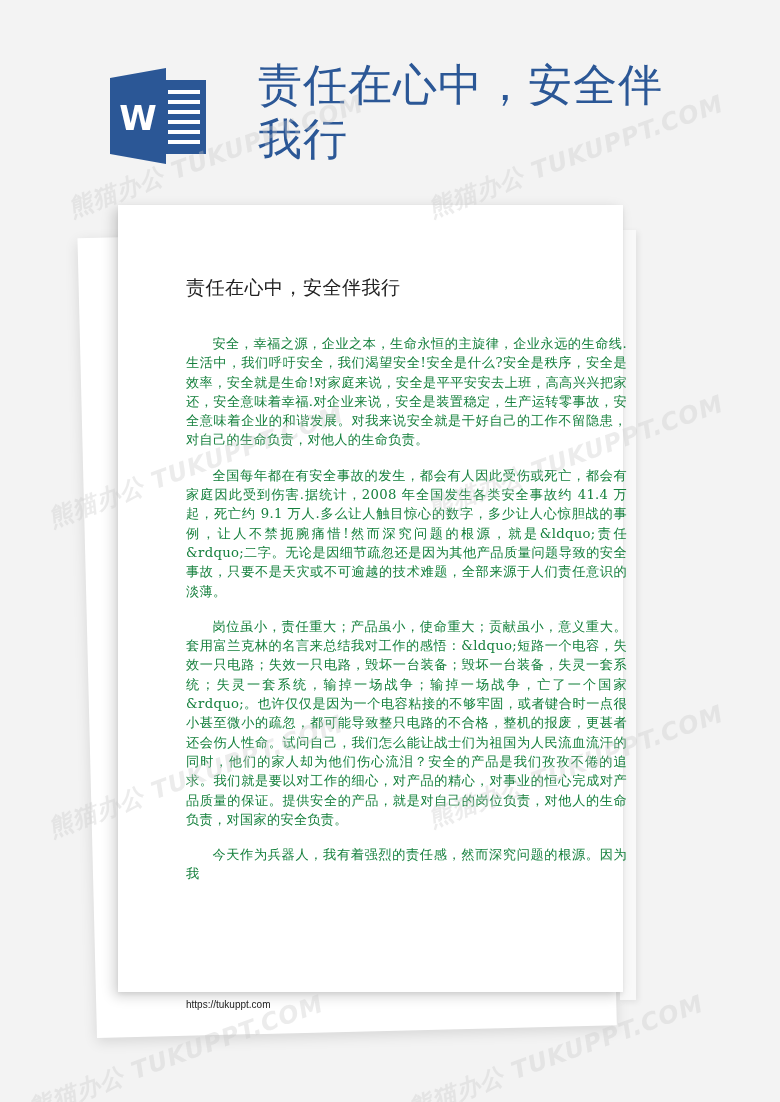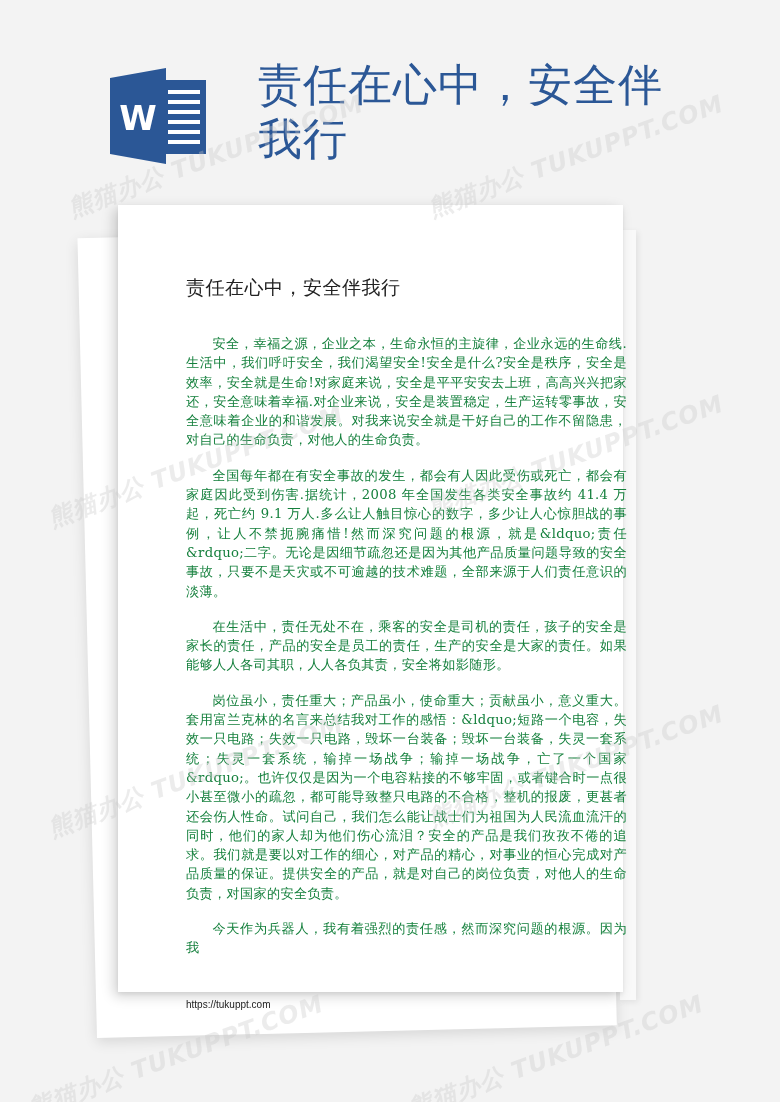--- a/index.html
+++ b/index.html
@@ -120,21 +120,20 @@
 </div>
 
 <div class="paper-back"></div>
 <div class="paper-back-right"></div>
 
 <div class="paper">
   <div class="doc-title">责任在心中，安全伴我行</div>
   <div class="doc-body">
     <p class="para">安全，幸福之源，企业之本，生命永恒的主旋律，企业永远的生命线.生活中，我们呼吁安全，我们渴望安全!安全是什么?安全是秩序，安全是效率，安全就是生命!对家庭来说，安全是平平安安去上班，高高兴兴把家还，安全意味着幸福.对企业来说，安全是装置稳定，生产运转零事故，安全意味着企业的和谐发展。对我来说安全就是干好自己的工作不留隐患，对自己的生命负责，对他人的生命负责。</p>
     <p class="para">全国每年都在有安全事故的发生，都会有人因此受伤或死亡，都会有家庭因此受到伤害.据统计，2008 年全国发生各类安全事故约 41.4 万起，死亡约 9.1 万人.多么让人触目惊心的数字，多少让人心惊胆战的事例，让人不禁扼腕痛惜!然而深究问题的根源，就是&amp;ldquo;责任&amp;rdquo;二字。无论是因细节疏忽还是因为其他产品质量问题导致的安全事故，只要不是天灾或不可逾越的技术难题，全部来源于人们责任意识的淡薄。</p>
-    <p class="para">在生活中，责任无处不在，乘客的安全是司机的责任，孩子的安全是家长的责任，产品的安全是员工的责任，生产的安全是大家的责任。如果能够人人各司其职，人人各负其责，安全将如影随形。</p>
     <p class="para">岗位虽小，责任重大；产品虽小，使命重大；贡献虽小，意义重大。套用富兰克林的名言来总结我对工作的感悟：&amp;ldquo;短路一个电容，失效一只电路；失效一只电路，毁坏一台装备；毁坏一台装备，失灵一套系统；失灵一套系统，输掉一场战争；输掉一场战争，亡了一个国家&amp;rdquo;。也许仅仅是因为一个电容粘接的不够牢固，或者键合时一点很小甚至微小的疏忽，都可能导致整只电路的不合格，整机的报废，更甚者还会伤人性命。试问自己，我们怎么能让战士们为祖国为人民流血流汗的同时，他们的家人却为他们伤心流泪？安全的产品是我们孜孜不倦的追求。我们就是要以对工作的细心，对产品的精心，对事业的恒心完成对产品质量的保证。提供安全的产品，就是对自己的岗位负责，对他人的生命负责，对国家的安全负责。</p>
     <p class="para">今天作为兵器人，我有着强烈的责任感，然而深究问题的根源。因为我</p>
   </div>
   <div class="doc-url">https://tukuppt.com</div>
 </div>
 
 <div class="watermark" style="left:60px;top:140px;">熊猫办公 TUKUPPT.COM</div>
 <div class="watermark" style="left:420px;top:140px;">熊猫办公 TUKUPPT.COM</div>
 <div class="watermark" style="left:40px;top:450px;">熊猫办公 TUKUPPT.COM</div>
 <div class="watermark" style="left:420px;top:440px;">熊猫办公 TUKUPPT.COM</div>

